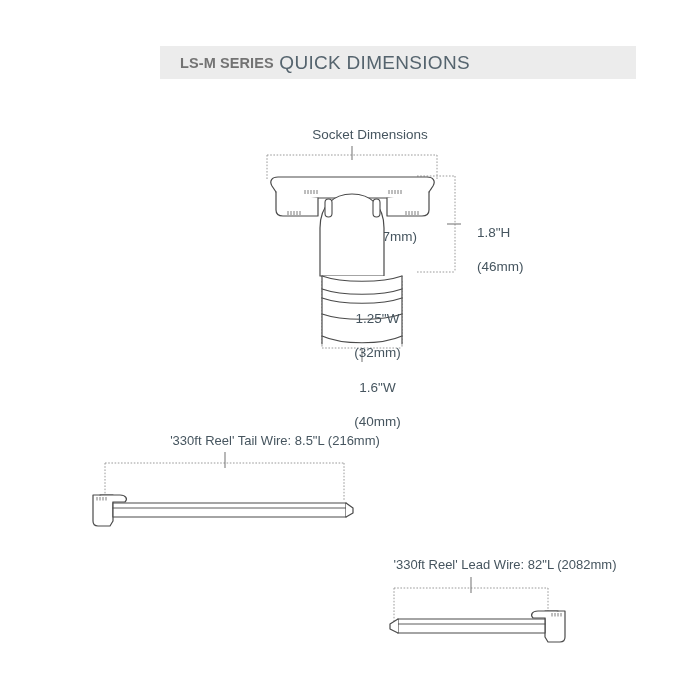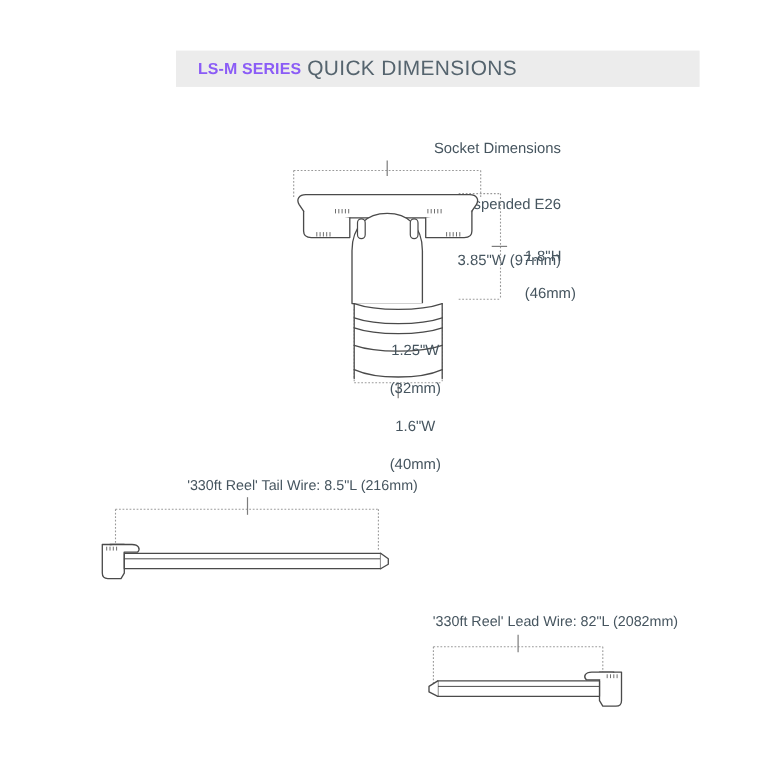--- a/index.html
+++ b/index.html
@@ -32,21 +32,21 @@
     background: #ececec;
     display: flex;
     align-items: center;
     box-sizing: border-box;
     padding-left: 20px;
   }
   .header-bar .series {
     font-weight: bold;
     font-size: 14.5px;
     letter-spacing: 0.1px;
-    color: #8b5cf6;
+    color: #737373;
     white-space: pre;
   }
   .header-bar .quick {
     font-weight: normal;
     font-size: 19px;
     letter-spacing: 0.3px;
     color: #55646e;
     white-space: pre;
   }
 
@@ -62,21 +62,21 @@
   .caption.small {
     font-size: 13px;
   }
 
   
   #socket-title {
     left: 230px;
     top: 92px;
     width: 280px;
   }
-  #socket-title .line { display: block; text-align: right; }
+  #socket-title .line { display: block; }
 
   
   #dim-height-label {
     left: 462px;
     top: 207px;
     width: 96px;
     text-align: left;
   }
   #dim-mid-label {
     left: 285px;

